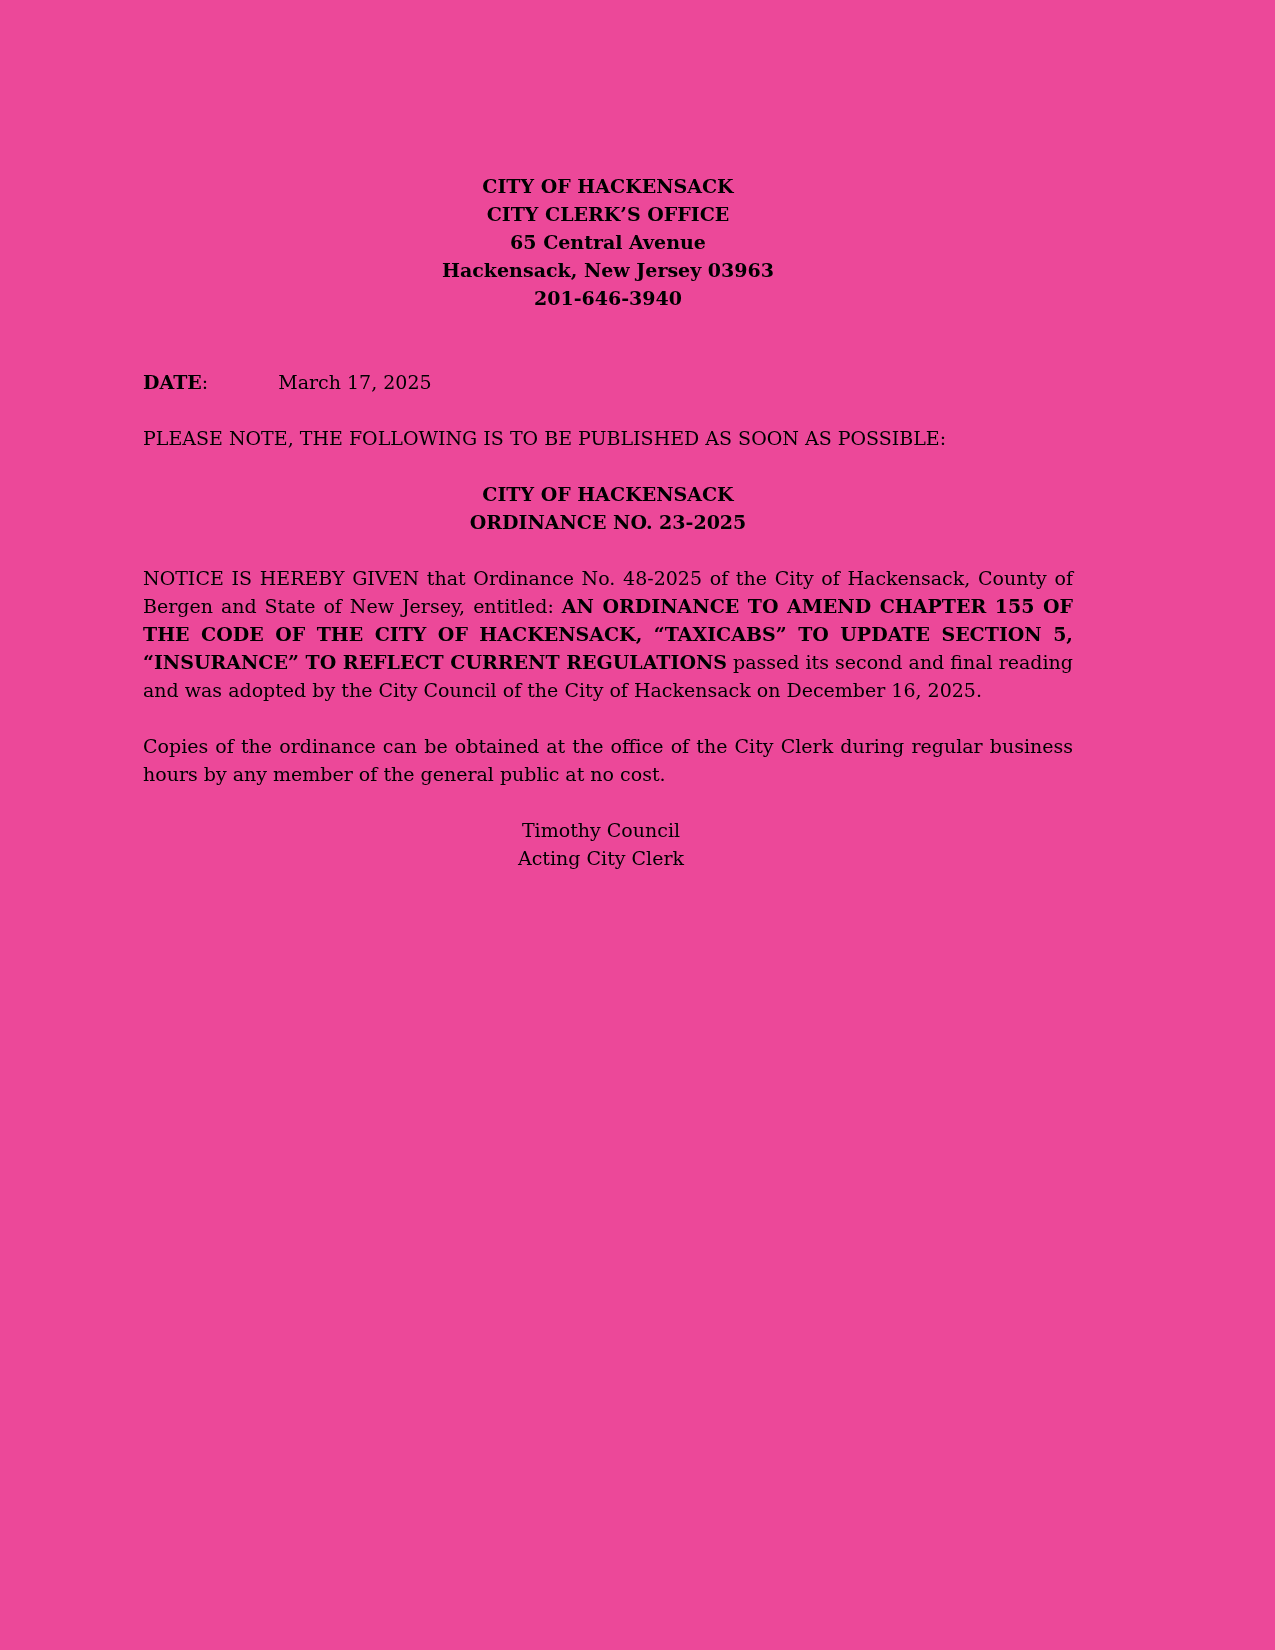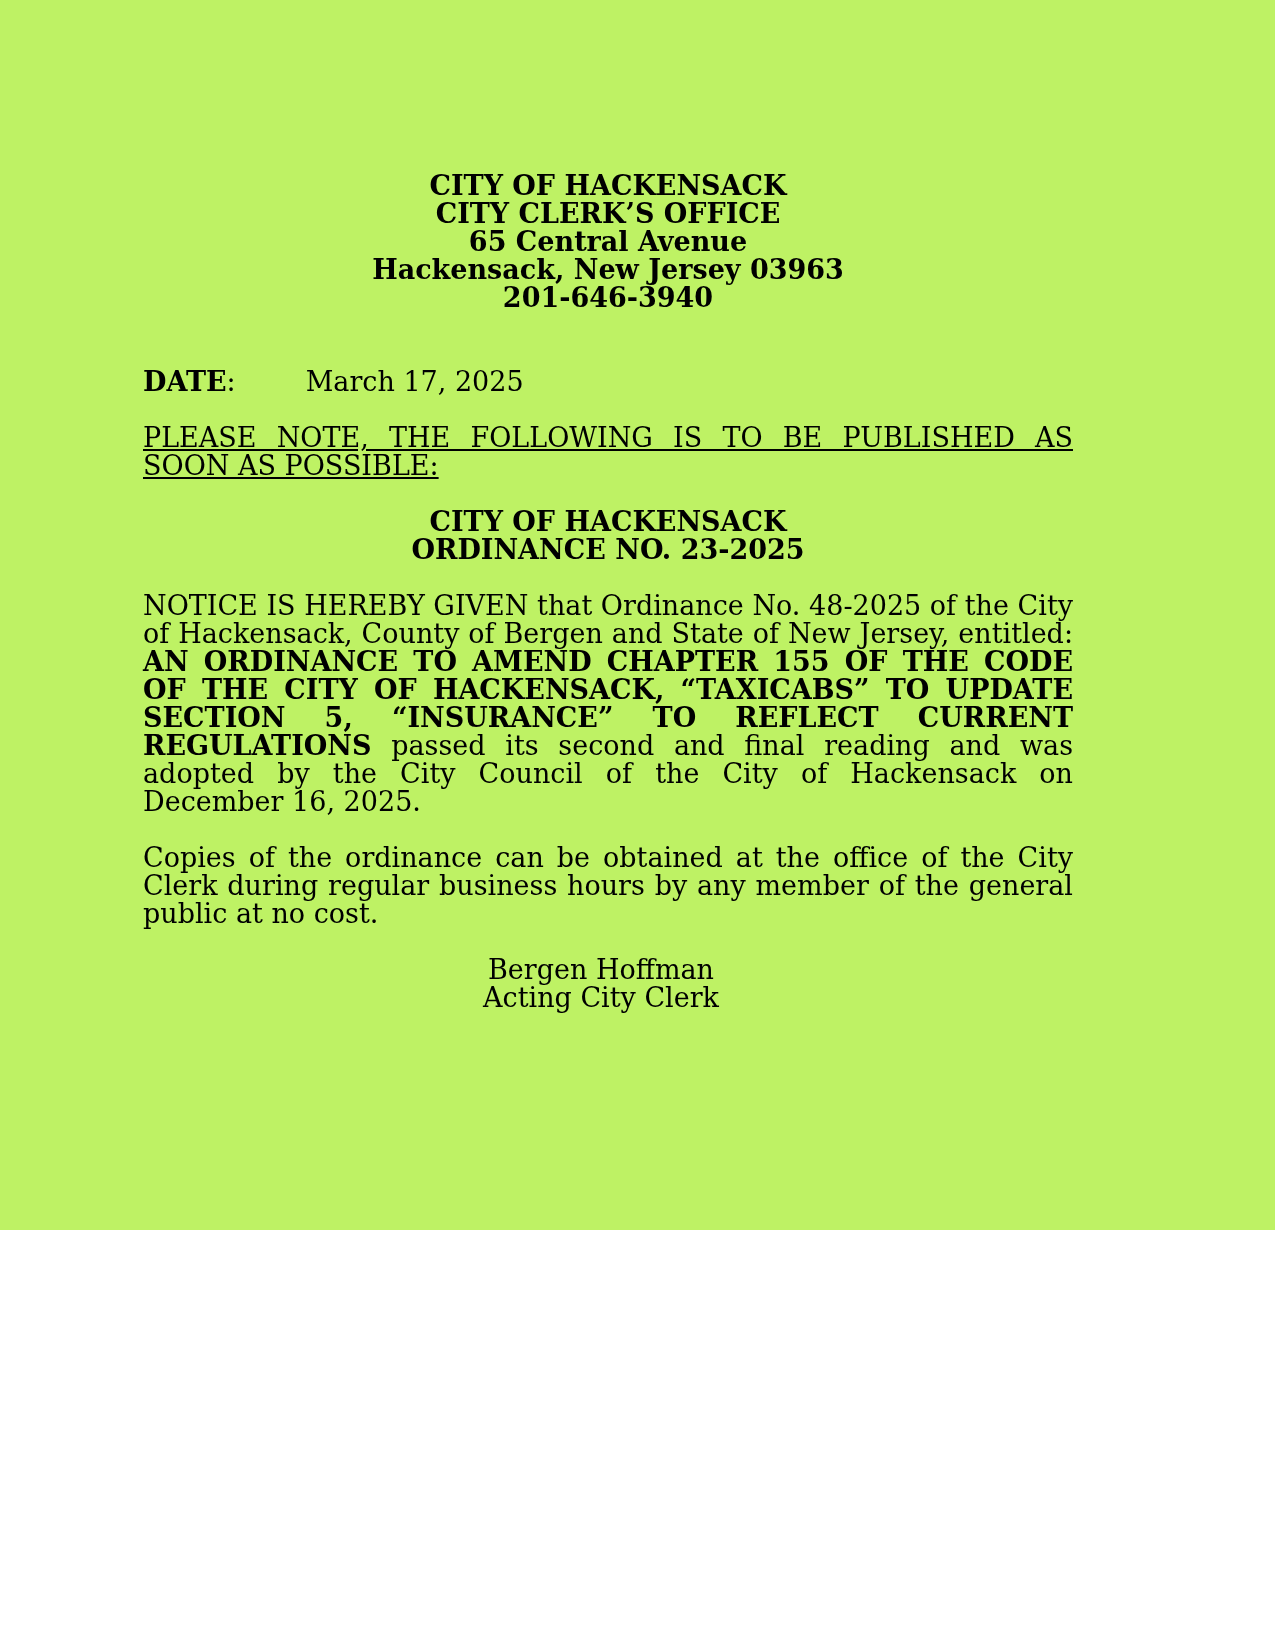--- a/index.html
+++ b/index.html
@@ -3,25 +3,25 @@
 <meta charset="utf-8">
 <style>
   html, body {
     margin: 0;
     padding: 0;
     background: #ffffff;
   }
   .page {
     position: relative;
     width: 1275px;
-    height: 1230px;
-    background: #bef264;
+    height: 1650px;
+    background: #ec4899;
     color: #000000;
     font-family: "DejaVu Serif", "Liberation Serif", serif;
-    font-size: 27px;
+    font-size: 19px;
     line-height: 28px;
     box-sizing: border-box;
   }
   .content {
     position: absolute;
     left: 143px;
     top: 172px;
     width: 930px;
   }
   .letterhead {
@@ -38,21 +38,20 @@
   .date-label {
     font-weight: bold;
   }
   .date-tab {
     display: inline-block;
     width: 70px;
   }
   .publish-note {
     text-align: justify;
     margin: 0 0 28px 0;
-    text-decoration: underline;
   }
   .ordinance-heading {
     text-align: center;
     font-weight: bold;
     margin: 0 0 28px 0;
   }
   .body-paragraph {
     text-align: justify;
     margin: 14px 0 28px 0;
   }
@@ -88,18 +87,18 @@
     <div class="ordinance-heading">
       <div>CITY OF HACKENSACK</div>
       <div>ORDINANCE NO. 23-2025</div>
     </div>
 
     <p class="body-paragraph"><span>NOTICE IS HEREBY GIVEN that Ordinance No. 48-2025 of the City of Hackensack, County of Bergen and State of New Jersey, entitled: </span><span class="bold-run">AN ORDINANCE TO AMEND CHAPTER 155 OF THE CODE OF THE CITY OF HACKENSACK, “TAXICABS” TO UPDATE SECTION 5, “INSURANCE” TO REFLECT CURRENT REGULATIONS</span><span> passed its second and final reading and was adopted by the City Council of the City of Hackensack on December 16, 2025.</span></p>
 
     <p class="body-paragraph">Copies of the ordinance can be obtained at the office of the City Clerk during regular business hours by any member of the general public at no cost.</p>
 
     <div class="signature-block">
-      <div>Bergen Hoffman</div>
+      <div>Timothy Council</div>
       <div>Acting City Clerk</div>
     </div>
 
   </div>
 </div>
 
 </body></html>

